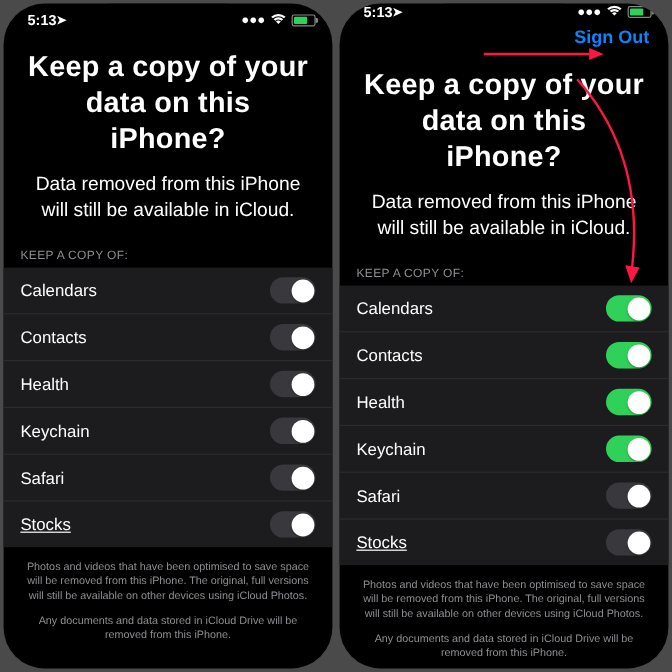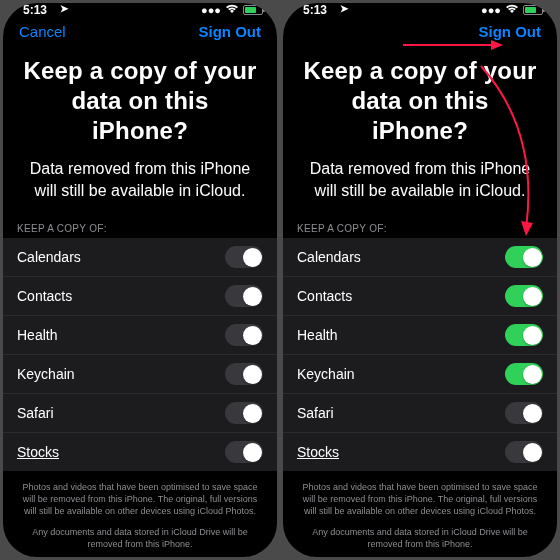--- a/index.html
+++ b/index.html
@@ -24,21 +24,21 @@
   }
   .statusbar {
     height: 28px;
     display: flex;
     justify-content: space-between;
     align-items: center;
     padding: 0 14px 0 20px;
     font-size: 12px;
     font-weight: 600;
   }
-  .status-left { display: flex; gap: 13px; }
+  .status-left { display: flex; align-items: center; gap: 0; }
   .status-right { display: flex; align-items: center; gap: 4px; }
   .notch {
     position: absolute;
     top: 0; left: 50%;
     transform: translateX(-50%);
     width: 100px; height: 18px;
     background: #000;
     border-radius: 0 0 14px 14px;
     z-index: 5;
   }
@@ -167,24 +167,20 @@
       <span class="wifi">
         <svg width="14" height="10" viewBox="0 0 14 10">
             <path d="M7 9 L5 7 A3 3 0 0 1 9 7 Z M3 5 A6 6 0 0 1 11 5 L9.5 6.3 A4 4 0 0 0 4.5 6.3 Z M1 3 A9 9 0 0 1 13 3 L11.6 4.3 A7 7 0 0 0 2.4 4.3 Z" fill="#fff"></path>
           </svg>
       </span>
       <span class="battery">
           <span class="fill"></span>
         </span>
     </div>
   </div>
-  <div class="navbar">
-    <span class="nav-link">Cancel</span>
-    <span class="nav-link bold">Sign Out</span>
-  </div>
   <div class="title">Keep a copy of your data on this iPhone?</div>
   <div class="subtitle">Data removed from this iPhone will still be available in iCloud.</div>
   <div class="section-header">KEEP A COPY OF:</div>
   <div class="list" id="list-left">
       <div class="row">
         <span>Calendars</span>
         <div class="toggle offR">
           <div class="knob"></div>
         </div>
       </div>

